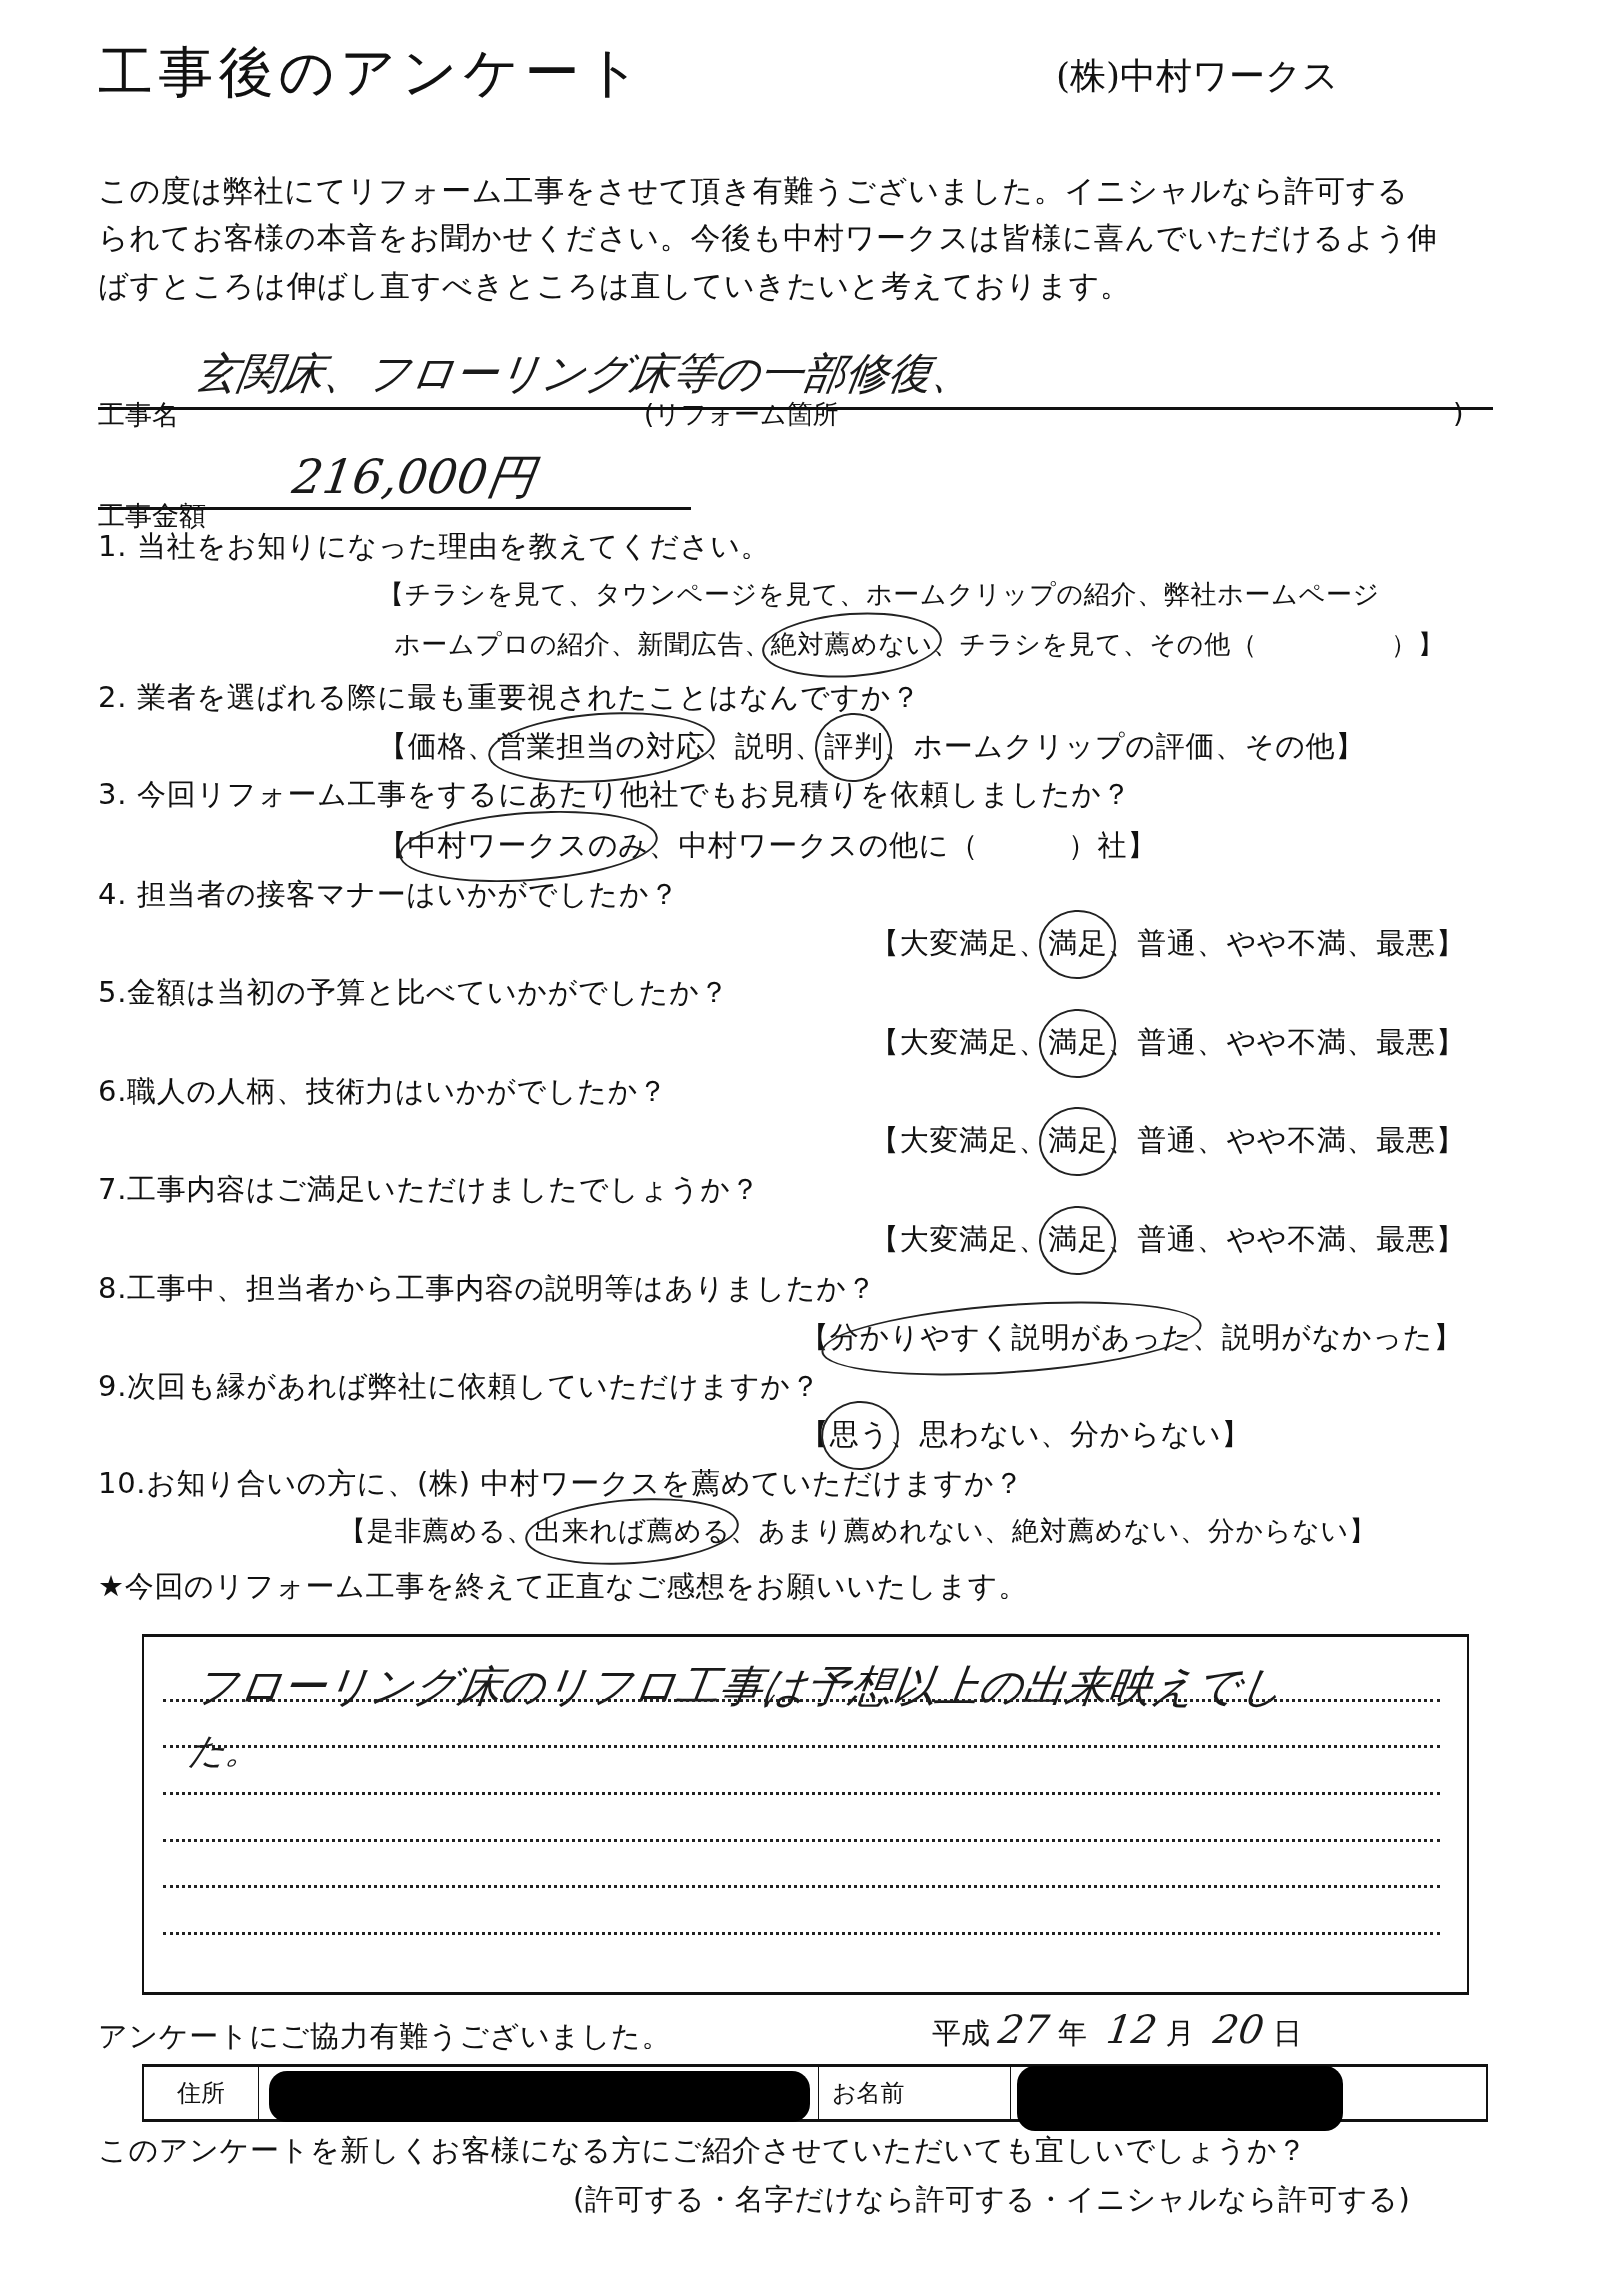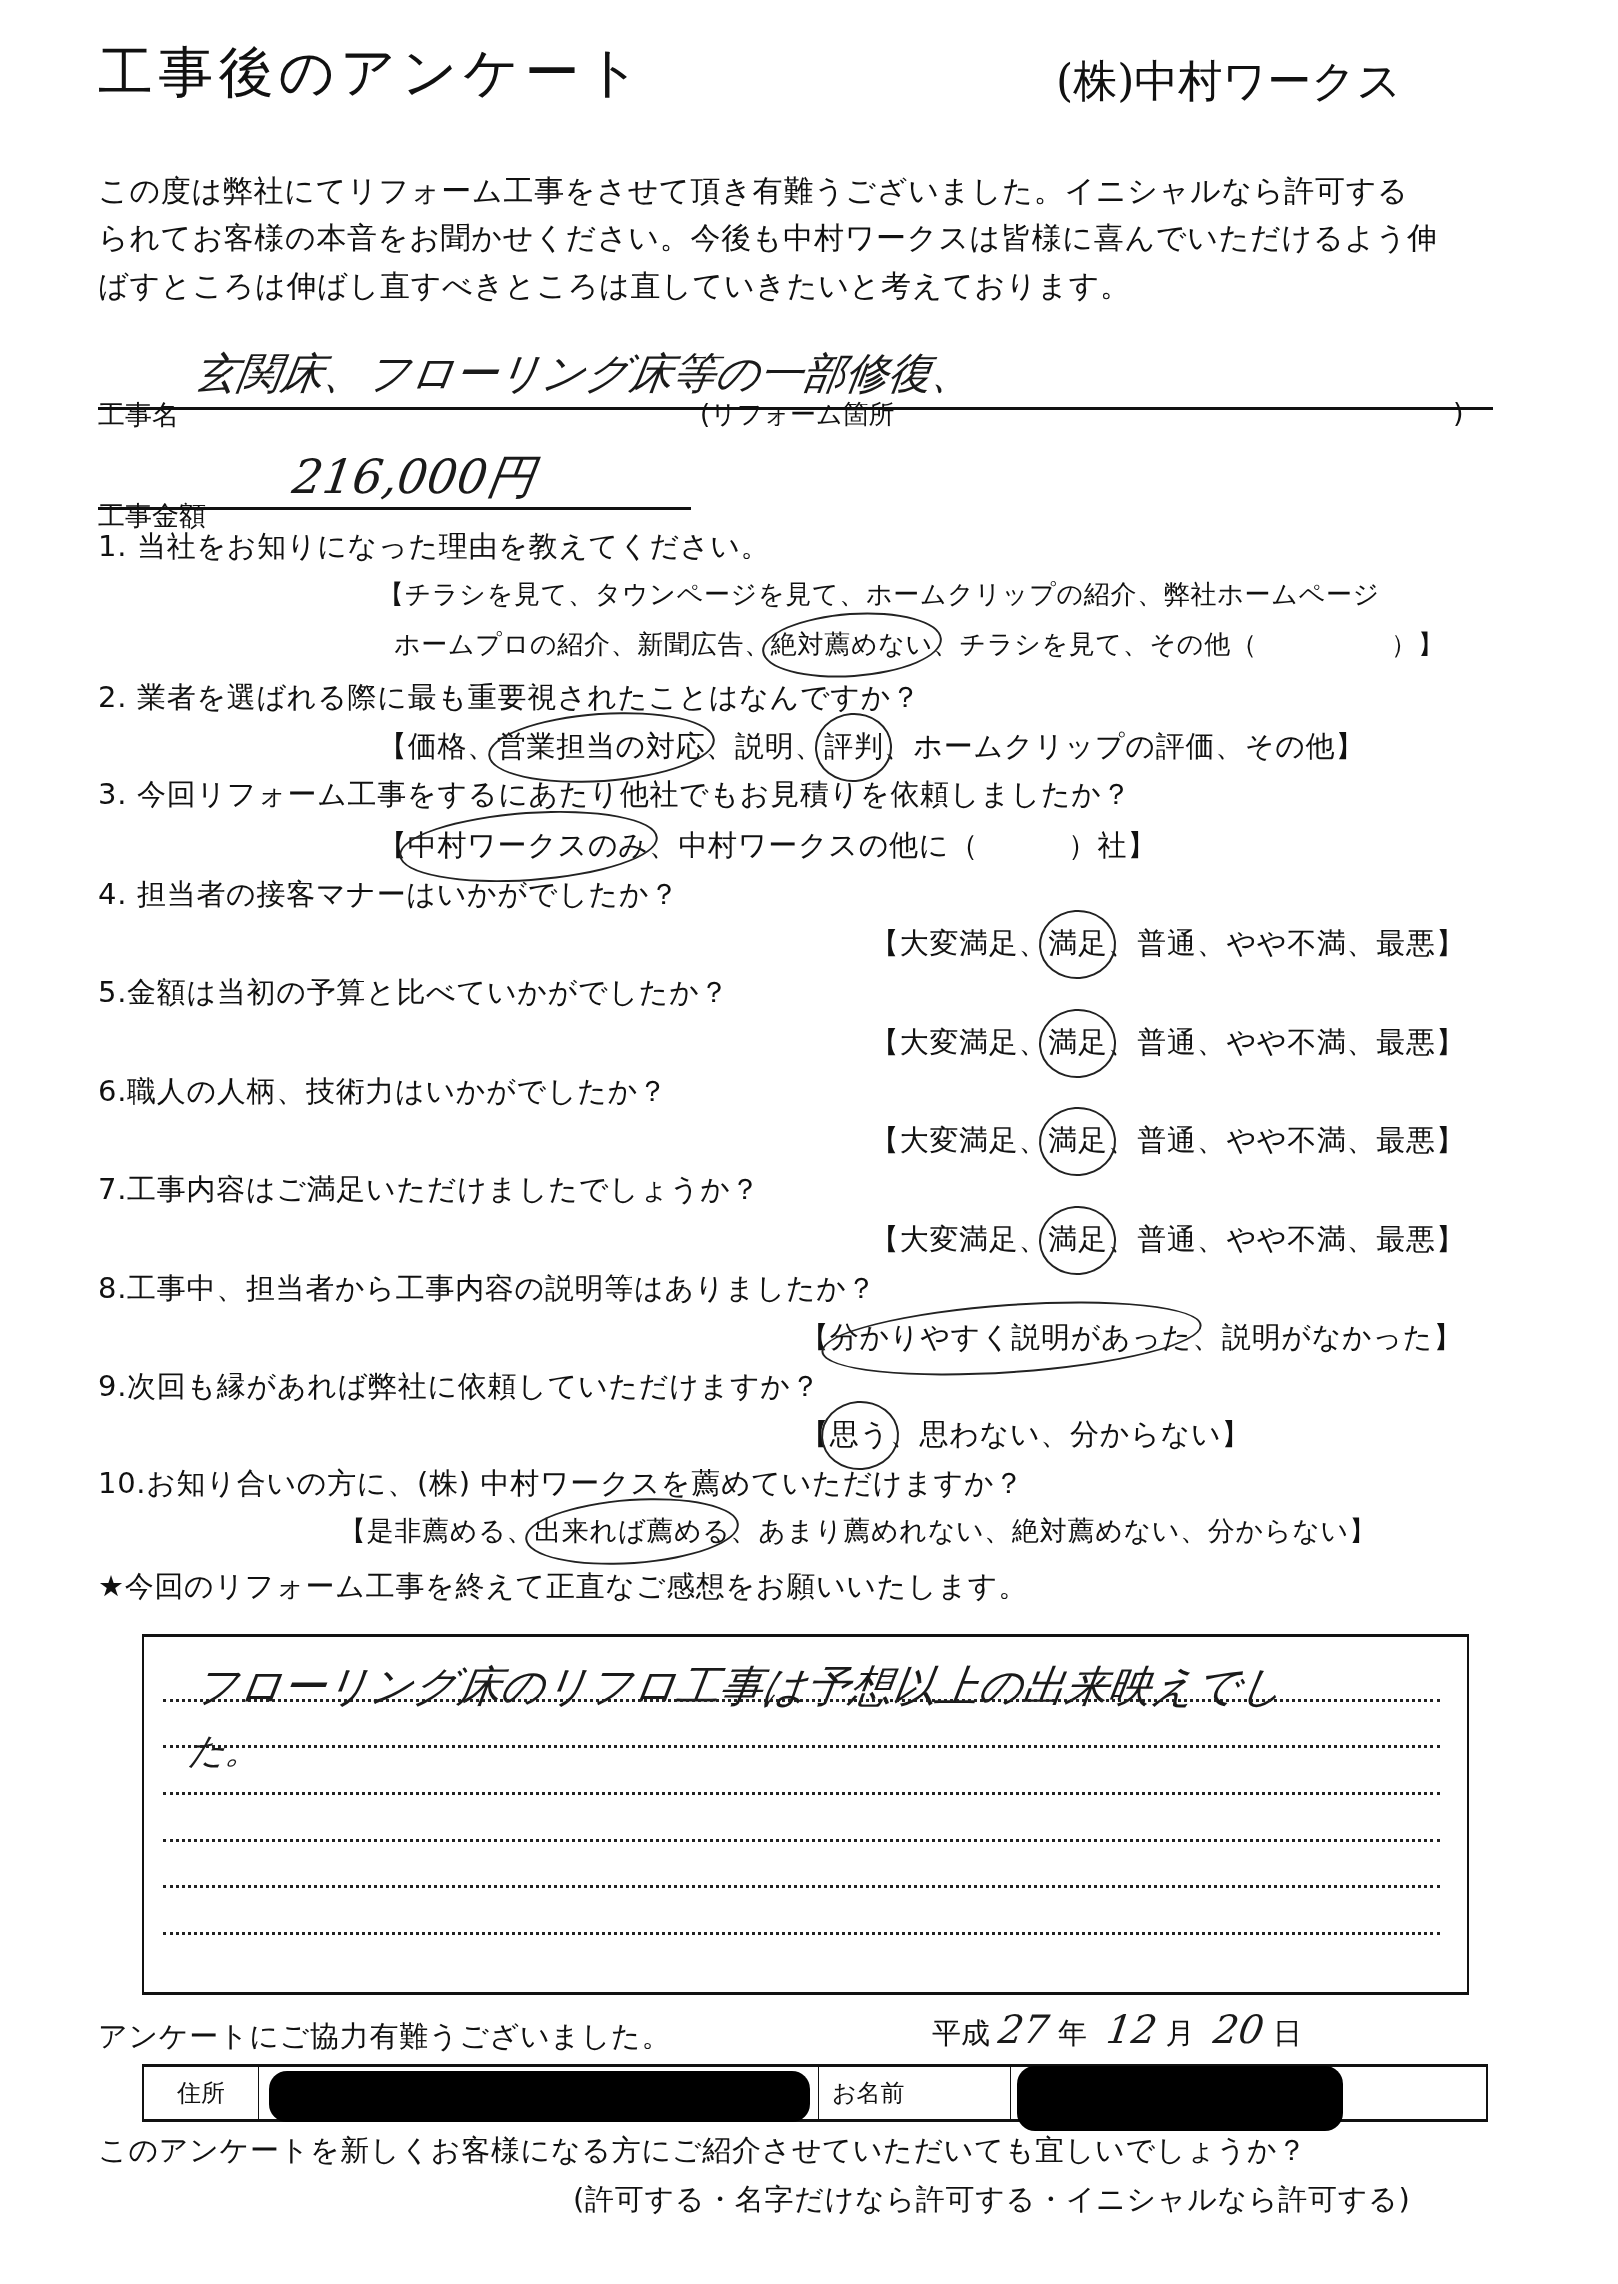--- a/index.html
+++ b/index.html
@@ -2,21 +2,21 @@
 <html style="font-size:10.4px"><head>
 <meta charset="utf-8">
 <style>
   html, body { margin: 0; padding: 0; background: #ffffff; }
   body {
     width: 1619px; height: 2284px; position: relative; overflow: hidden;
     font-family: "DejaVu Sans", "Liberation Sans", sans-serif; color: #111;
   }
   .abs { position: absolute; white-space: nowrap; }
   .title { left: 98px; top: 36px; font-size: 55px; font-family: "DejaVu Serif", "Liberation Serif", serif; letter-spacing: 5.2px; font-weight: 300; text-align: center; }
-  .company { left: 1056px; top: 52px; font-size: 44px; font-family: "DejaVu Serif", "Liberation Serif", serif; }
+  .company { left: 1056px; top: 52px; font-size: 36px; font-family: "DejaVu Serif", "Liberation Serif", serif; }
   .intro { left: 98px; font-size: 30px; letter-spacing: 0.7px; }
   .label { font-size: 27px; margin-top: 26px; }
   .hand { font-family: "DejaVu Serif", "Liberation Serif", serif; font-style: italic; color: #1a1a1a; transform: skewX(-8deg); }
   .uline { position: absolute; height: 3.3px; background: #111; }
   .q { left: 98px; font-size: 29px; letter-spacing: 0.7px; }
   .opts { font-size: 29px; letter-spacing: 0.7px; }
   .opts span { display: inline-block; }
   .circled { position: relative; }
   .circled::after {
     content: ""; position: absolute; left: -9px; right: -9px; top: -14.3px; bottom: -14.3px;
@@ -33,21 +33,21 @@
 
 <div class="abs title">工事後のアンケート</div>
 <div class="abs company">(株)中村ワークス</div>
 
 <div class="abs intro" style="top:171px">この度は弊社にてリフォーム工事をさせて頂き有難うございました。イニシャルなら許可する</div>
 <div class="abs intro" style="top:218px">られてお客様の本音をお聞かせください。今後も中村ワークスは皆様に喜んでいただけるよう伸</div>
 <div class="abs intro" style="top:266px">ばすところは伸ばし直すべきところは直していきたいと考えております。</div>
 
 <div class="abs label" style="left:98px; top:371px">工事名</div>
 <div class="abs hand" style="left:195px; top:345px; font-size:43px">玄関床、フローリング床等の一部修復、</div>
-<div class="abs label" style="left:700px; top:371px; font-size:26px; background:transparent">(リフォーム箇所</div>
+<div class="abs label" style="left:644px; top:371px; font-size:26px; background:transparent">(リフォーム箇所</div>
 <div class="abs label" style="left:1453px; top:371px">)</div>
 <div class="uline" style="left:98px; top:407px; width:1395px"></div>
 
 <div class="abs label" style="left:98px; top:472px">工事金額</div>
 <div class="abs hand" style="left:293px; top:446px; font-size:47px">216,000円</div>
 <div class="uline" style="left:98px; top:507px; width:593px"></div>
 
 <div class="abs q" style="top:527px">
   <span>1.</span>
   <span>当社をお知りになった理由を教えてください。</span>

